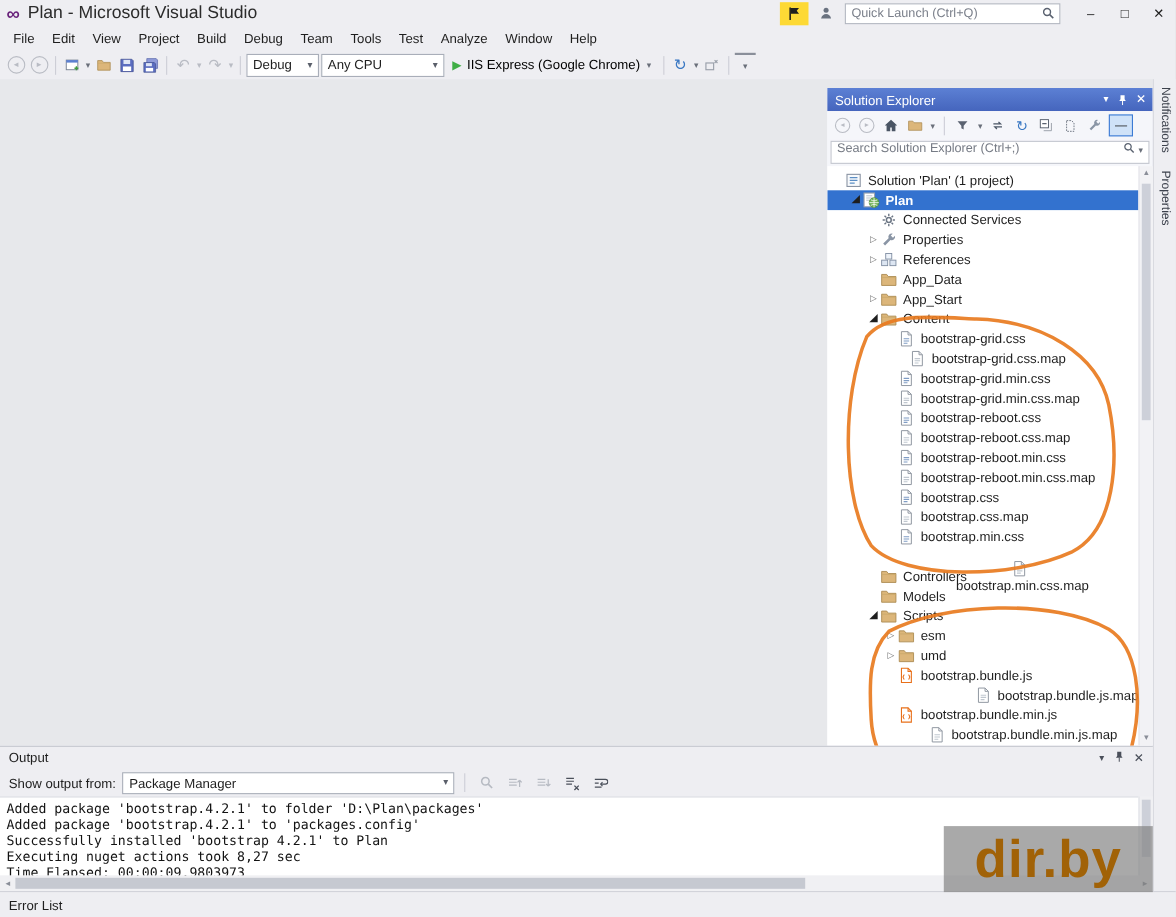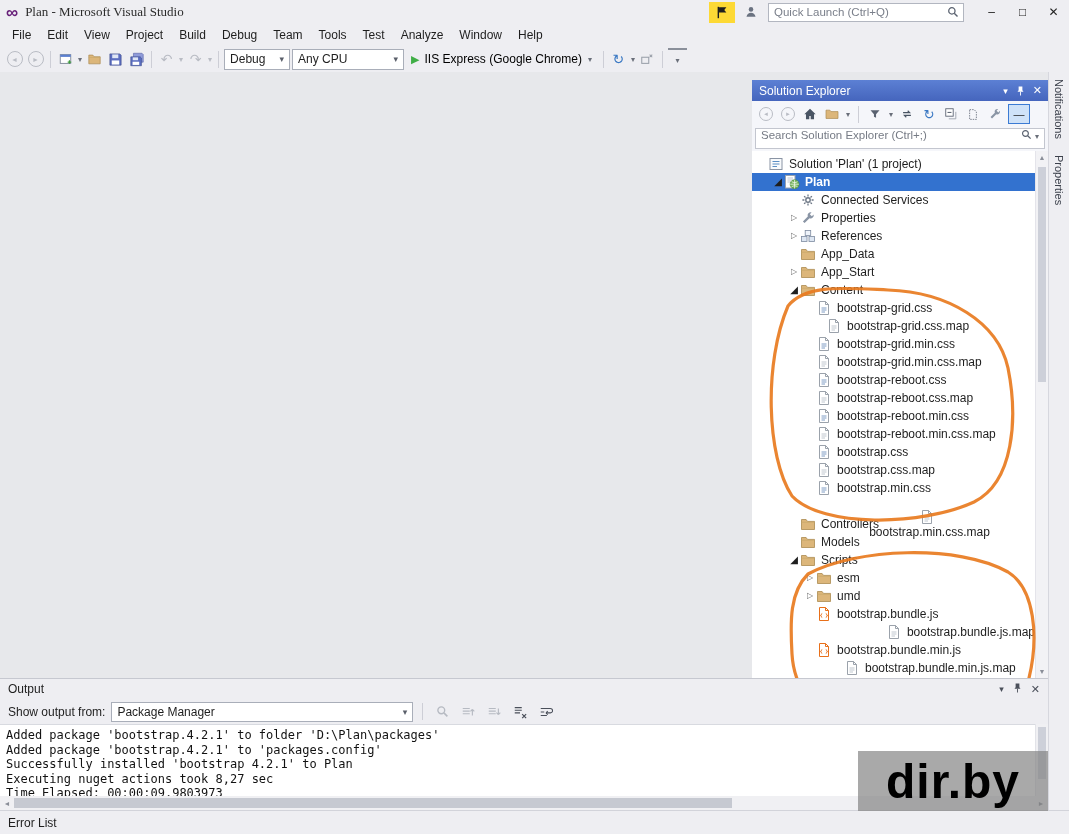--- a/index.html
+++ b/index.html
@@ -5,21 +5,21 @@
   * { box-sizing: border-box; margin: 0; padding: 0; }
   html,body { background:#d0d0d0; }
   .app {
     position: relative; width: 1069px; height: 834px; overflow: hidden;
     background:#eeeef2; font-family:"Liberation Sans","DejaVu Sans",sans-serif;
     font-size:12px; color:#1e1e1e; user-select:none;
   }
   
   .titlebar { height:24px; display:flex; align-items:center; padding-left:6px; gap:7px; position:relative; }
   .vs-logo { color:#68217a; font-size:17px; font-weight:bold; line-height:1; }
-  .title-text { font-size:13px; color:#2b2b2b;font-family:Liberation Serif, serif; }
+  .title-text { font-size:16px; color:#2b2b2b; }
   .tb-right { position:absolute; right:0; top:1px; height:22px; display:flex; align-items:center; }
   .flag-wrap { width:26px; height:21px; background:#fdd935; display:flex; align-items:center; justify-content:center; margin-right:9px; }
   .feedback { margin-right:10px; display:flex; }
   .quick-launch { width:196px; height:19px; border:1px solid #b2b6c0; background:#fff; display:flex; align-items:center; margin-right:12px; }
   .quick-launch input { flex:1; border:none; outline:none; background:transparent; font:11.5px "Liberation Sans",sans-serif; padding:0 5px; color:#333; }
   .quick-launch input::placeholder { color:#7a7f8a; }
   .ql-icon { padding-right:4px; display:flex; }
   .winbtn { width:31px; height:22px; display:flex; align-items:center; justify-content:center; font-size:12px; color:#1e1e1e; }
   
   .menubar { height:22px; display:flex; align-items:center; padding-left:4px; }
@@ -83,21 +83,21 @@
   .out-label { font-size:12px; }
   .out-combo { width:302px; height:20px; }
   .otb { height:20px; min-width:20px; display:flex; align-items:center; justify-content:center; }
   .out-text { position:absolute; left:0; right:13px; top:45px; bottom:14px; background:#fff; border-top:1px solid #d8dae0; font-family:"DejaVu Sans Mono","Liberation Mono",monospace; font-size:12px; line-height:14.5px; color:#121212; padding:3px 6px; overflow:hidden; white-space:pre; }
   .out-vscroll { position:absolute; right:0; top:45px; bottom:14px; width:13px; background:#f0f0f3; border-left:1px solid #e2e3e8; }
   .ov-thumb { position:absolute; left:2px; right:2px; top:3px; height:52px; background:#cdd0d9; }
   .out-hscroll { position:absolute; left:0; right:0; bottom:0; height:14px; background:#f0f0f3; }
   .oh-thumb { position:absolute; left:14px; top:2px; height:10px; width:718px; background:#c6c9d1; }
   .oh-arrow { position:absolute; top:0; width:14px; height:14px; font-size:7px; color:#8a8e98; display:flex; align-items:center; justify-content:center; }
   .oh-arrow.left { left:0; } .oh-arrow.right { right:0; }
-  .watermark { position:absolute; left:858px; top:72px; width:190px; height:60px; background:rgba(128,128,128,.68); color:#000000; display:flex; align-items:center; justify-content:center; font-size:48px; font-weight:bold; z-index:9; letter-spacing:1px; }
+  .watermark { position:absolute; left:858px; top:72px; width:190px; height:60px; background:rgba(128,128,128,.68); color:#a16207; display:flex; align-items:center; justify-content:center; font-size:48px; font-weight:bold; z-index:9; letter-spacing:1px; }
   
   .statusbar { position:absolute; left:0; top:810px; width:1069px; height:24px; background:#eeeef2; border-top:1px solid #d2d3da; font-size:12px; color:#1e1e1e; display:flex; align-items:center; padding-left:8px; }
 </style>
 </head>
 <body>
 
 <div class="app">
 
   <div class="titlebar">
     <span class="vs-logo">∞</span>

